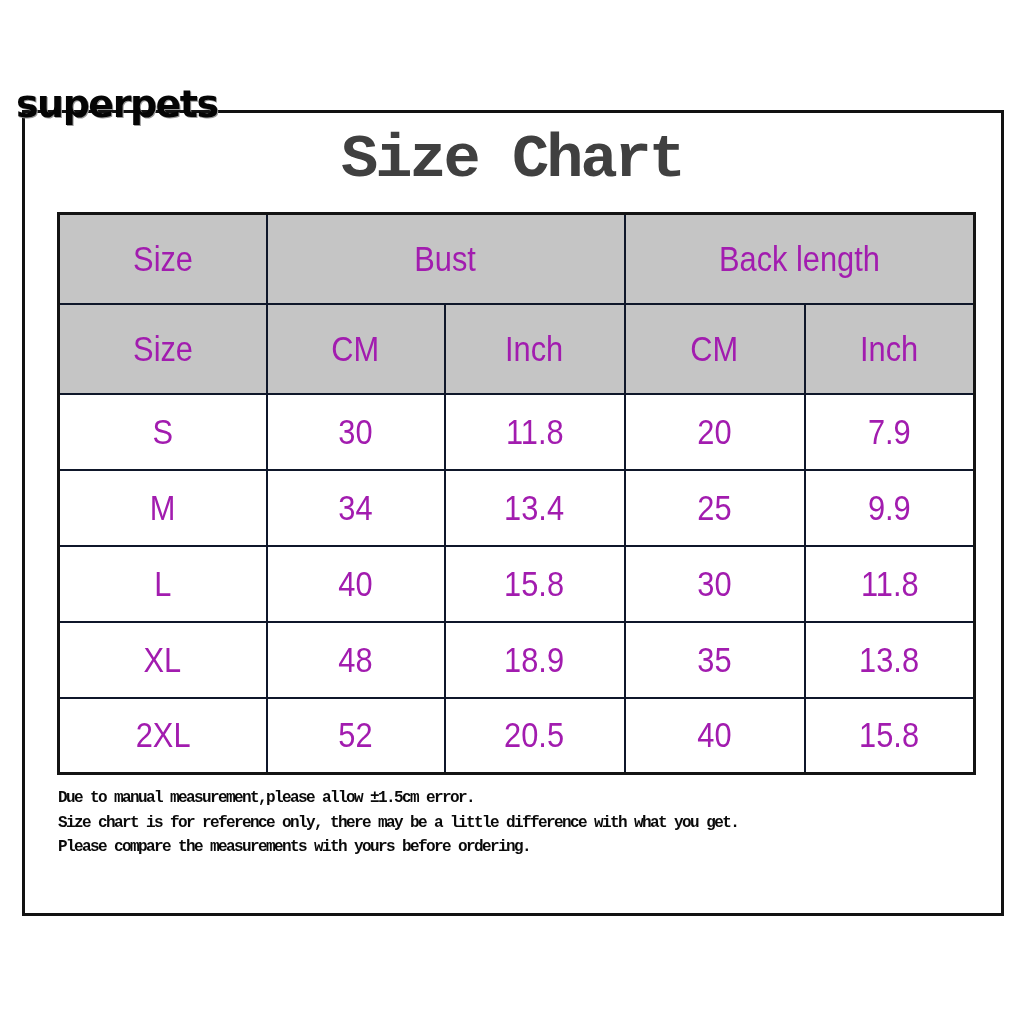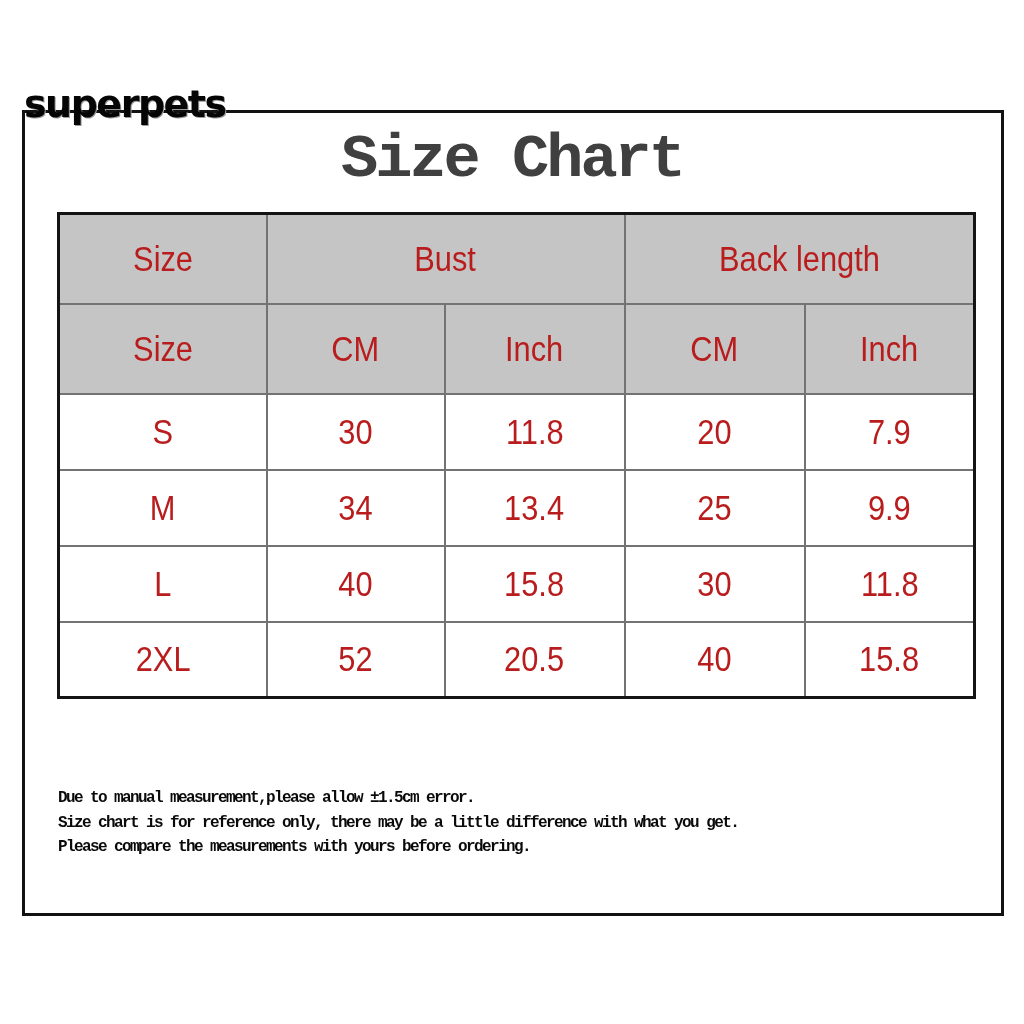--- a/index.html
+++ b/index.html
@@ -21,21 +21,21 @@
     width: 982px;
     height: 806px;
     box-sizing: border-box;
     border: 3px solid #121212;
     background: #ffffff;
   }
 
   
   .logo {
     position: absolute;
-    left: 24px;
+    left: 16px;
     top: 84px;
     font-family: "DejaVu Sans", sans-serif;
     font-weight: 900;
     font-size: 38px;
     line-height: 40px;
     letter-spacing: -1.5px;
     color: #050505;
     text-shadow: 1px 1px 0 #9a9a9a;
     white-space: nowrap;
   }
@@ -60,27 +60,27 @@
   table.size-table {
     position: absolute;
     left: 57px;
     top: 212px;
     width: 916px;
     border-collapse: collapse;
     table-layout: fixed;
     border: 3px solid #141414;
   }
   table.size-table th, table.size-table td {
-    border: 2px solid #737373;
+    border: 2px solid #0f172a;
     text-align: center;
     vertical-align: middle;
     padding: 0;
     font-weight: 400;
     font-size: 35px;
-    color: #b91c1c;
+    color: #a21caf;
   }
   table.size-table thead th {
     background: #c5c5c5;
   }
   tr.group-row  { height: 90px; }
   tr.sub-row    { height: 90px; }
   tr.data-row   { height: 76px; }
   td, th { background: #ffffff; }
   table.size-table thead th { background: #c5c5c5; }
 
@@ -155,20 +155,27 @@
         <td><span class="cond">9.9</span></td>
       </tr>
       <tr class="data-row">
         <td><span class="cond">L</span></td>
         <td><span class="cond">40</span></td>
         <td><span class="cond">15.8</span></td>
         <td><span class="cond">30</span></td>
         <td><span class="cond">11.8</span></td>
       </tr>
       <tr class="data-row">
+        <td><span class="cond">XL</span></td>
+        <td><span class="cond">48</span></td>
+        <td><span class="cond">18.9</span></td>
+        <td><span class="cond">35</span></td>
+        <td><span class="cond">13.8</span></td>
+      </tr>
+      <tr class="data-row">
         <td><span class="cond">2XL</span></td>
         <td><span class="cond">52</span></td>
         <td><span class="cond">20.5</span></td>
         <td><span class="cond">40</span></td>
         <td><span class="cond">15.8</span></td>
       </tr>
     </tbody>
   </table>
 
   <div class="notes">

